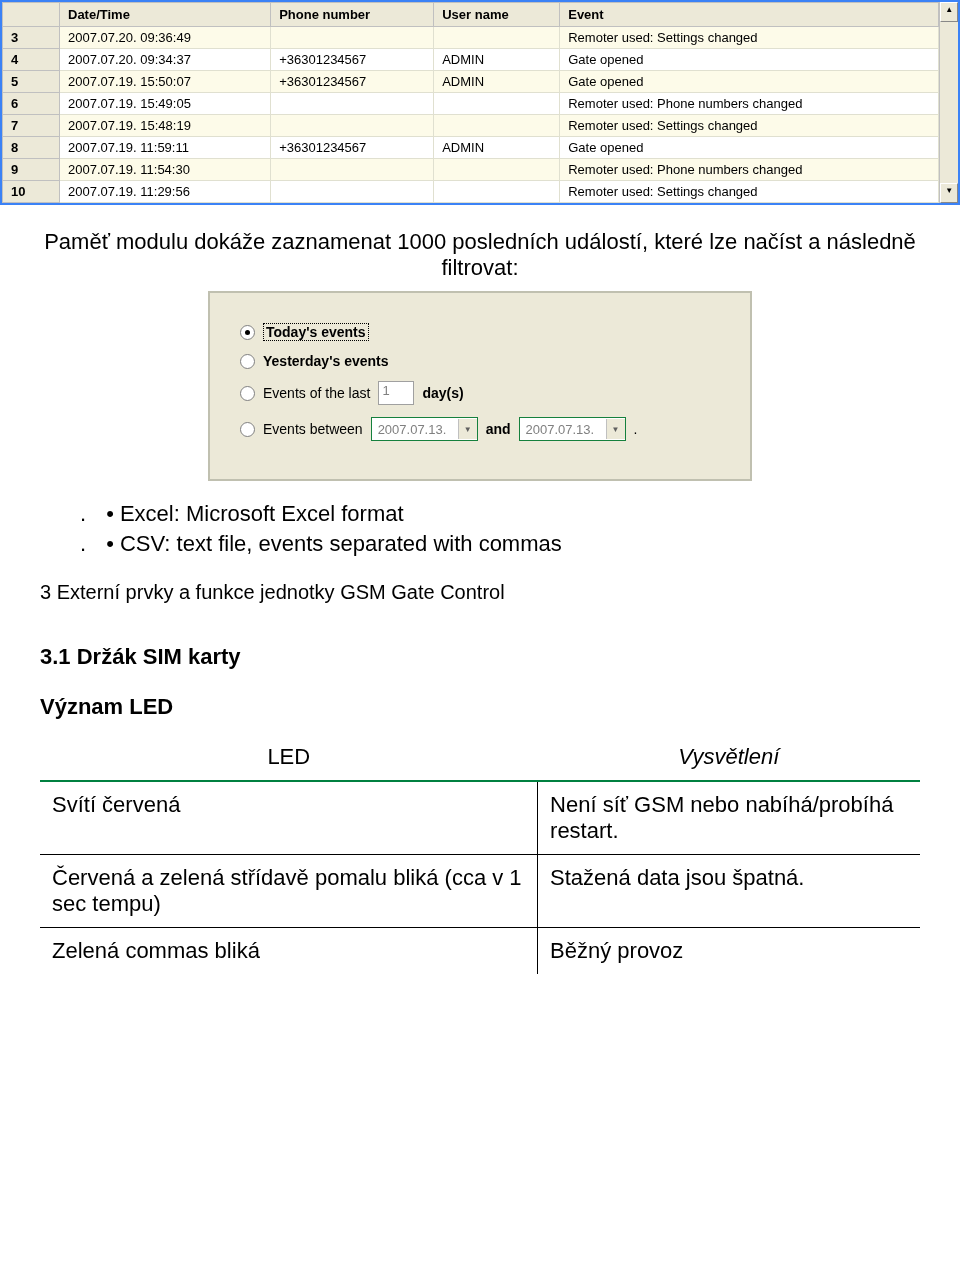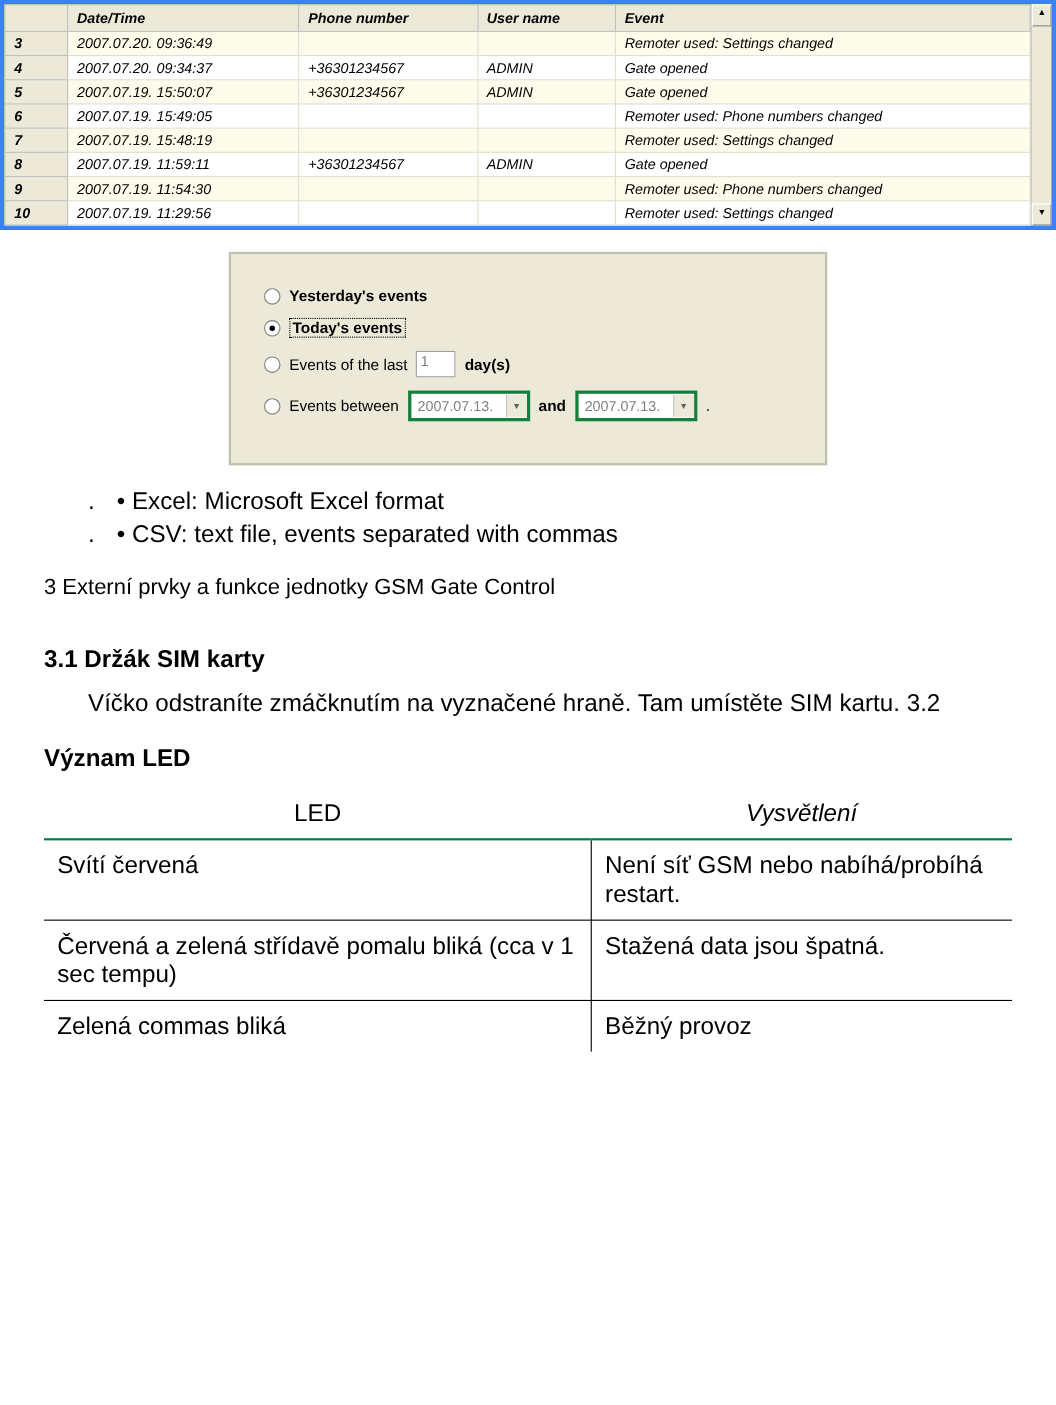--- a/index.html
+++ b/index.html
@@ -3,24 +3,23 @@
 <meta charset="utf-8">
 <style>
   body {
     margin: 0;
     padding: 0;
     font-family: Arial, sans-serif;
     background: #fff;
     width: 960px;
   }
   .event-table-wrap {
-    border: 4px solid #3b82f6;
+    border: 2px solid #3b82f6;
     display: flex;
-    background: #7f1d1d;
-    font-style: italic;
+    background: #bef264;
   }
   .event-table {
     border-collapse: collapse;
     width: 100%;
     font-size: 13px;
     background: #fff;
   }
   .event-table th {
     background: #ece9d8;
     border: 1px solid #c0c0c0;
@@ -115,21 +114,21 @@
     height: 20px;
     background: #fff;
     border: 1px solid #a0a0a0;
     padding: 1px 3px;
     font-size: 13px;
     color: #808080;
   }
   .date-combo {
     display: inline-flex;
     align-items: center;
-    border: 3px solid #15803d;
+    border: 1px solid #15803d;
     background: #fff;
     height: 22px;
   }
   .date-combo .date-text {
     padding: 1px 6px;
     font-size: 13px;
     color: #808080;
     min-width: 74px;
   }
   .date-combo .drop-btn {
@@ -260,29 +259,30 @@
         </tr>
       </tbody>
   </table>
   <div class="scrollbar">
     <div class="scroll-btn">▲</div>
     <div class="scroll-btn">▼</div>
   </div>
 </div>
 
 <div class="content">
+  <p class="para-center">Paměť modulu dokáže zaznamenat 1000 posledních událostí, které lze načíst a následně filtrovat:</p>
 
   <div class="filter-panel">
+    <div class="radio-row">
+      <span class="radio-circle selected"></span>
+      <span class="radio-label boxed">Today's events</span>
+    </div>
     <div class="radio-row">
       <span class="radio-circle"></span>
       <span class="radio-label">Yesterday's events</span>
-    </div>
-    <div class="radio-row">
-      <span class="radio-circle selected"></span>
-      <span class="radio-label boxed">Today's events</span>
     </div>
     <div class="radio-row">
       <span class="radio-circle"></span>
       <span>Events of the last</span>
       <span class="tiny-input">1</span>
       <span class="radio-label">day(s)</span>
     </div>
     <div class="radio-row">
       <span class="radio-circle"></span>
       <span>Events between</span>
@@ -300,21 +300,20 @@
   </div>
 
   <ul class="fmt-list">
     <li><span class="dot">.</span><span>• Excel: Microsoft Excel format</span></li>
     <li><span class="dot">.</span><span>• CSV: text file, events separated with commas</span></li>
   </ul>
 
   <h2 class="sec">3 Externí prvky a funkce jednotky GSM Gate Control</h2>
 
   <h3 class="sub">3.1 Držák SIM karty</h3>
-  <p class="para indent">Víčko odstraníte zmáčknutím na vyznačené hraně. Tam umístěte SIM kartu. 3.2</p>
 
   <h3 class="sub">Význam LED</h3>
 
   <table class="led-table">
     <thead>
       <tr>
         <th>LED</th>
         <th>Vysvětlení</th>
       </tr>
     </thead>

